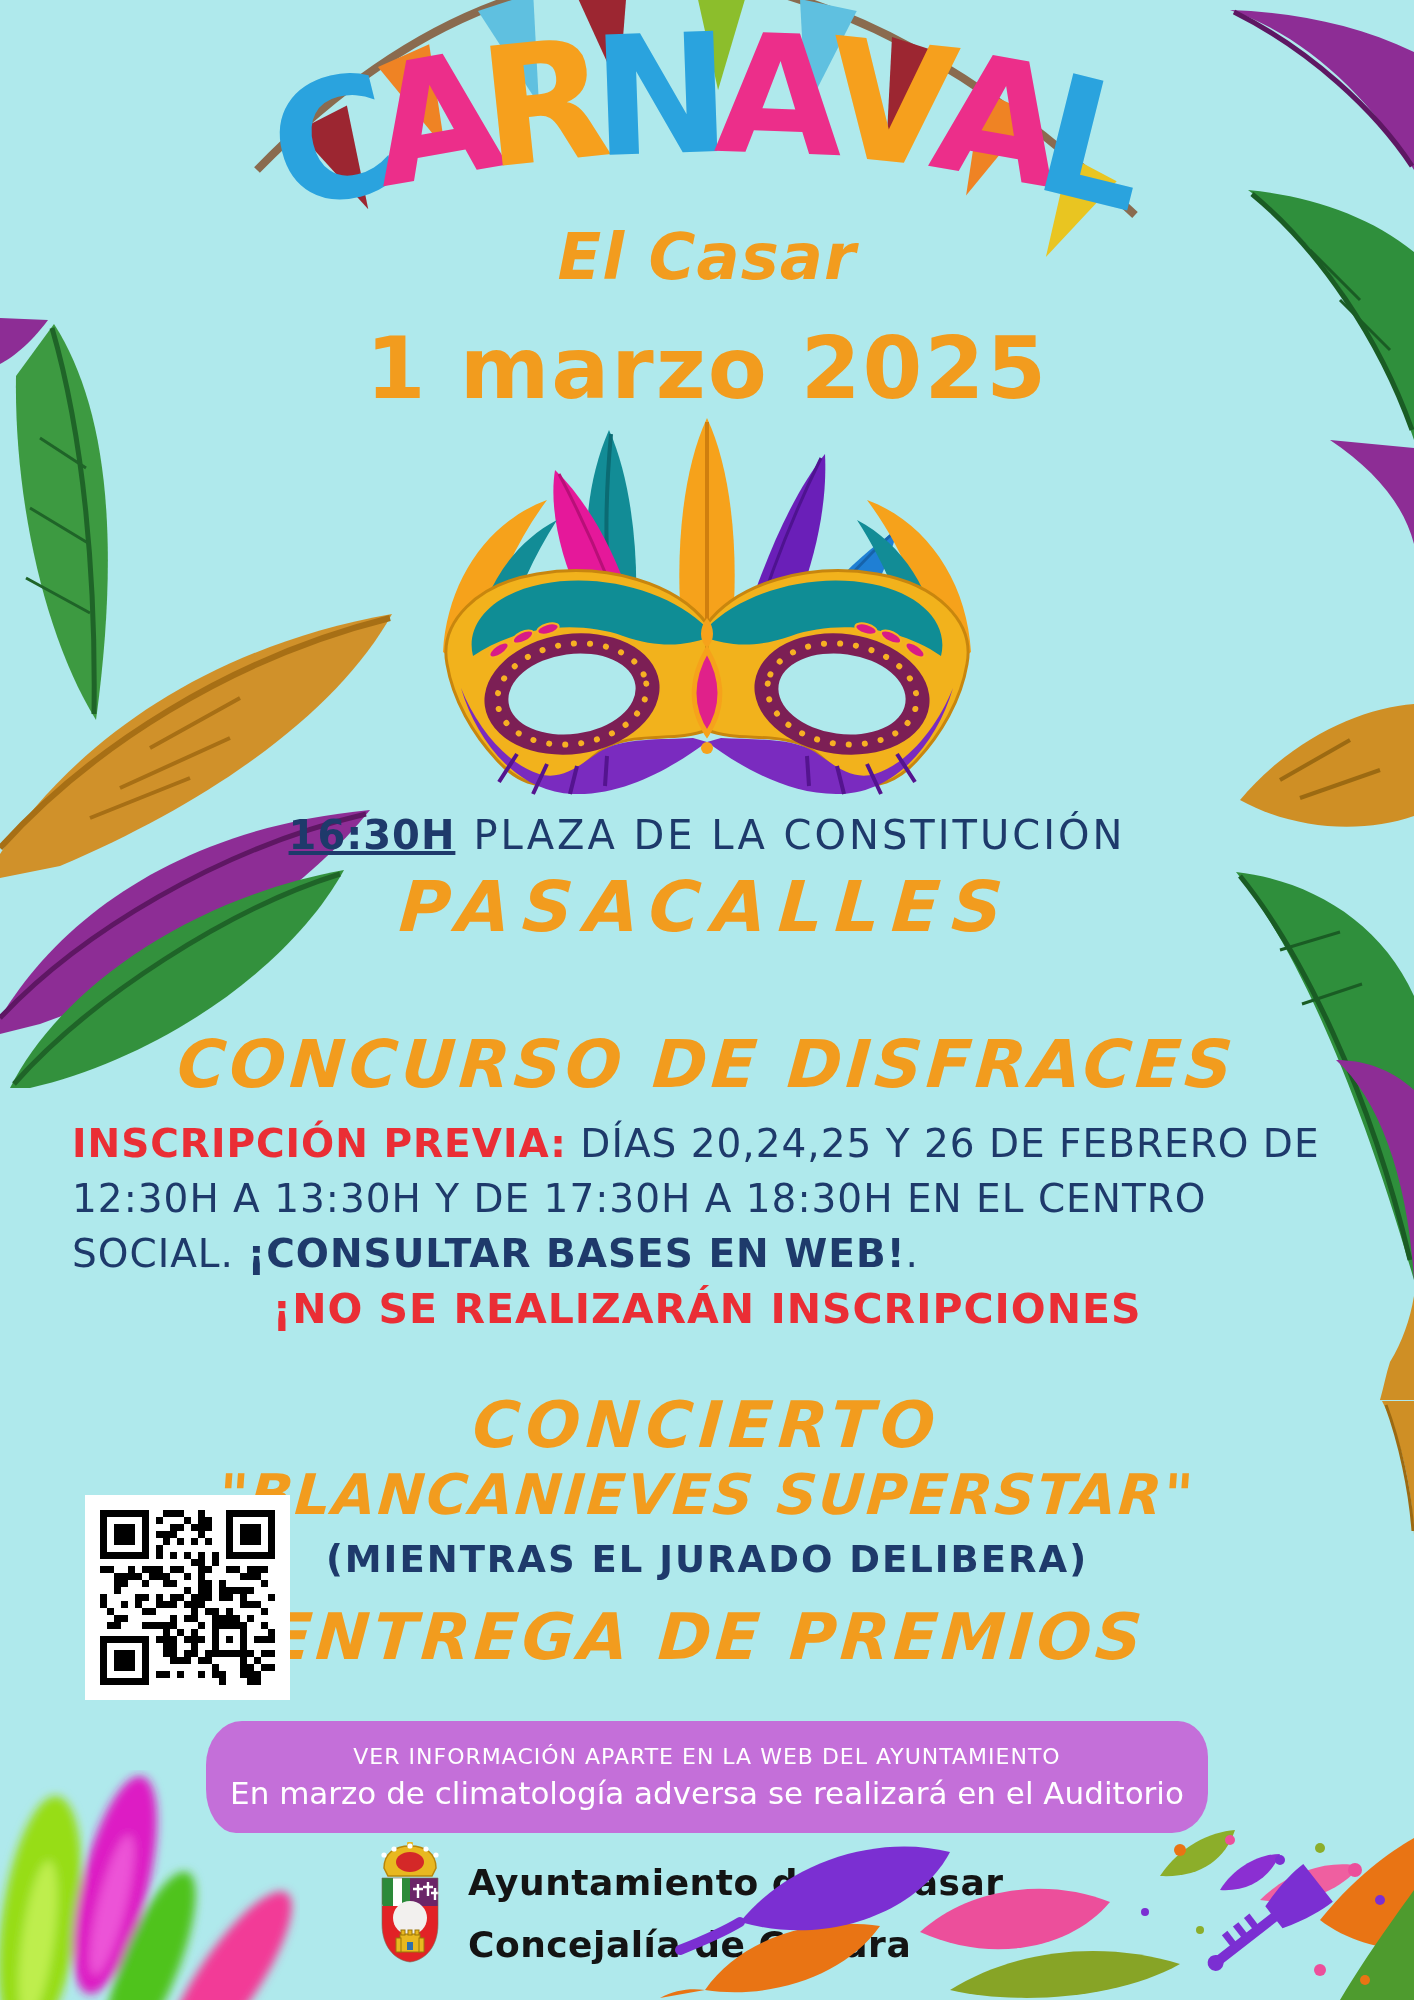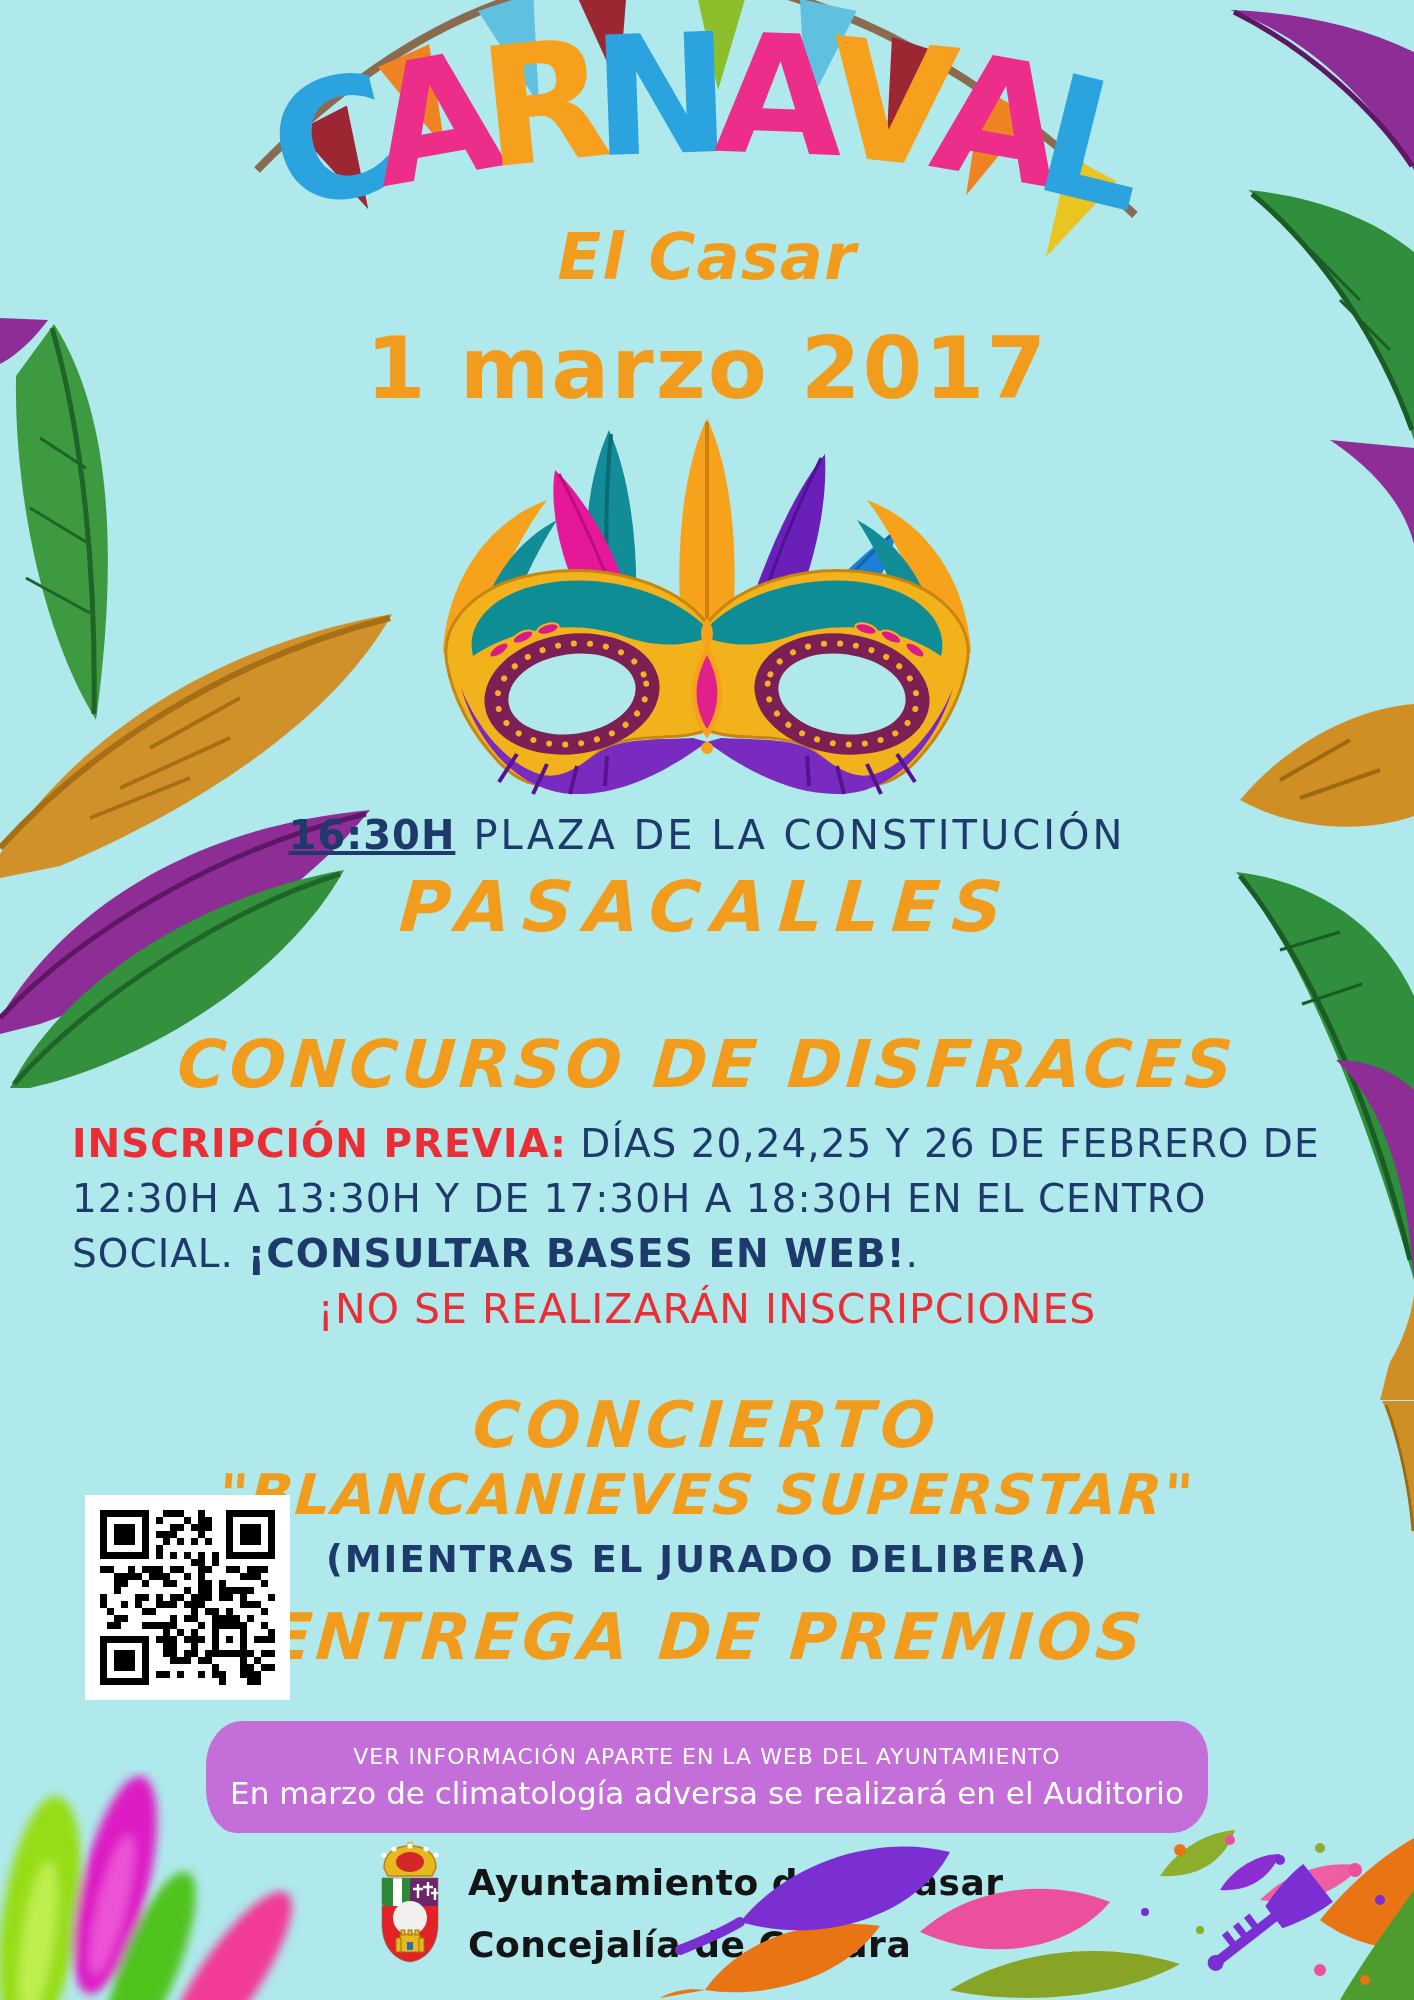--- a/index.html
+++ b/index.html
@@ -23,21 +23,21 @@
   .sched b { letter-spacing:1px; margin-right:18px;text-decoration:underline; }
   .script { color:var(--orange); font-style:italic; font-weight:bold; transform:skewX(-4deg); }
   .h-pasacalles { top:866px; font-size:70px; letter-spacing:12px; }
   .amenizado { top:980px; font-size:37px; letter-spacing:2px; }
   .h-concurso { top:1026px; font-size:66px; letter-spacing:4px; }
   .inscription { top:1116px; left:72px; width:1270px; font-size:39px; line-height:55px;
                  letter-spacing:1px; text-align:left; color:var(--navy); }
   .red-b { color:var(--red); font-weight:bold; }
   .navy-b { font-weight:bold; }
   .warn1 { top:1285px; font-size:41px; } .warn2 { top:1340px; font-size:41px; }
-  .warn1,.warn2 { color:var(--red); font-weight:normal; letter-spacing:1px; }
+  .warn1,.warn2 { color:var(--red); font-weight:bold; letter-spacing:1px; }
   .h-concierto { top:1388px; font-size:64px; letter-spacing:6px; }
   .concert-name { top:1462px; font-size:56px; letter-spacing:2px; }
   .concert-note { top:1538px; font-size:37px; letter-spacing:2px;font-weight:bold; }
   .h-premios { top:1600px; font-size:64px; letter-spacing:4px; }
 
   
   .qr { left:85px; top:1495px; width:205px; height:205px; background:#fff; }
 
   
   .banner { left:206px; top:1721px; width:1002px; height:112px; background:var(--banner);
@@ -141,21 +141,21 @@
       <ellipse cx="171" cy="217" rx="11" ry="5" fill="#d81b87" stroke="#f7b023" stroke-width="2" transform="rotate(-16 171 217)"></ellipse>
     </g>
     <use href="#wingL" transform="translate(660,0) scale(-1,1)"></use>
     <path d="M330,206 C322,216 322,228 330,236 C338,228 338,216 330,206 Z" fill="#f6a21b"></path>
     <path d="M330,238 C316,262 310,292 330,322 C350,292 344,262 330,238 Z" fill="#e0218a" stroke="#f6a21b" stroke-width="5"></path>
     <circle cx="330" cy="336" r="6" fill="#f6a21b"></circle>
   </svg>
 
   <div class="abs ctr" id="title-letters"><span class="tl" style="color: rgb(42, 163, 222); transform: rotate(-14deg) translateY(34px);">C</span><span class="tl" style="color: rgb(236, 46, 138); transform: rotate(-10deg) translateY(10px);">A</span><span class="tl" style="color: rgb(246, 160, 29); transform: rotate(-6deg) translateY(-6px);">R</span><span class="tl" style="color: rgb(42, 163, 222); transform: rotate(-2deg) translateY(-14px);">N</span><span class="tl" style="color: rgb(236, 46, 138); transform: rotate(2deg) translateY(-14px);">A</span><span class="tl" style="color: rgb(246, 160, 29); transform: rotate(6deg) translateY(-6px);">V</span><span class="tl" style="color: rgb(236, 46, 138); transform: rotate(10deg) translateY(10px);">A</span><span class="tl" style="color: rgb(42, 163, 222); transform: rotate(14deg) translateY(34px);">L</span></div>
   <div class="abs ctr town">El Casar</div>
-  <div class="abs ctr date">1 marzo 2017</div>
+  <div class="abs ctr date">1 marzo 2025</div>
 
   <div class="abs ctr sched">
     <b>16:30H</b><span>PLAZA DE LA CONSTITUCIÓN</span>
   </div>
 
   <div class="abs ctr script h-pasacalles">PASACALLES</div>
   <div class="abs ctr script h-concurso">CONCURSO DE DISFRACES</div>
 
   <p class="abs inscription"><span class="red-b">INSCRIPCIÓN PREVIA:</span><span> DÍAS 20,24,25 Y 26 DE FEBRERO DE 12:30H A 13:30H Y DE 17:30H A 18:30H EN EL CENTRO SOCIAL. </span><span class="navy-b">¡CONSULTAR BASES EN WEB!</span><span>.</span></p>
 

